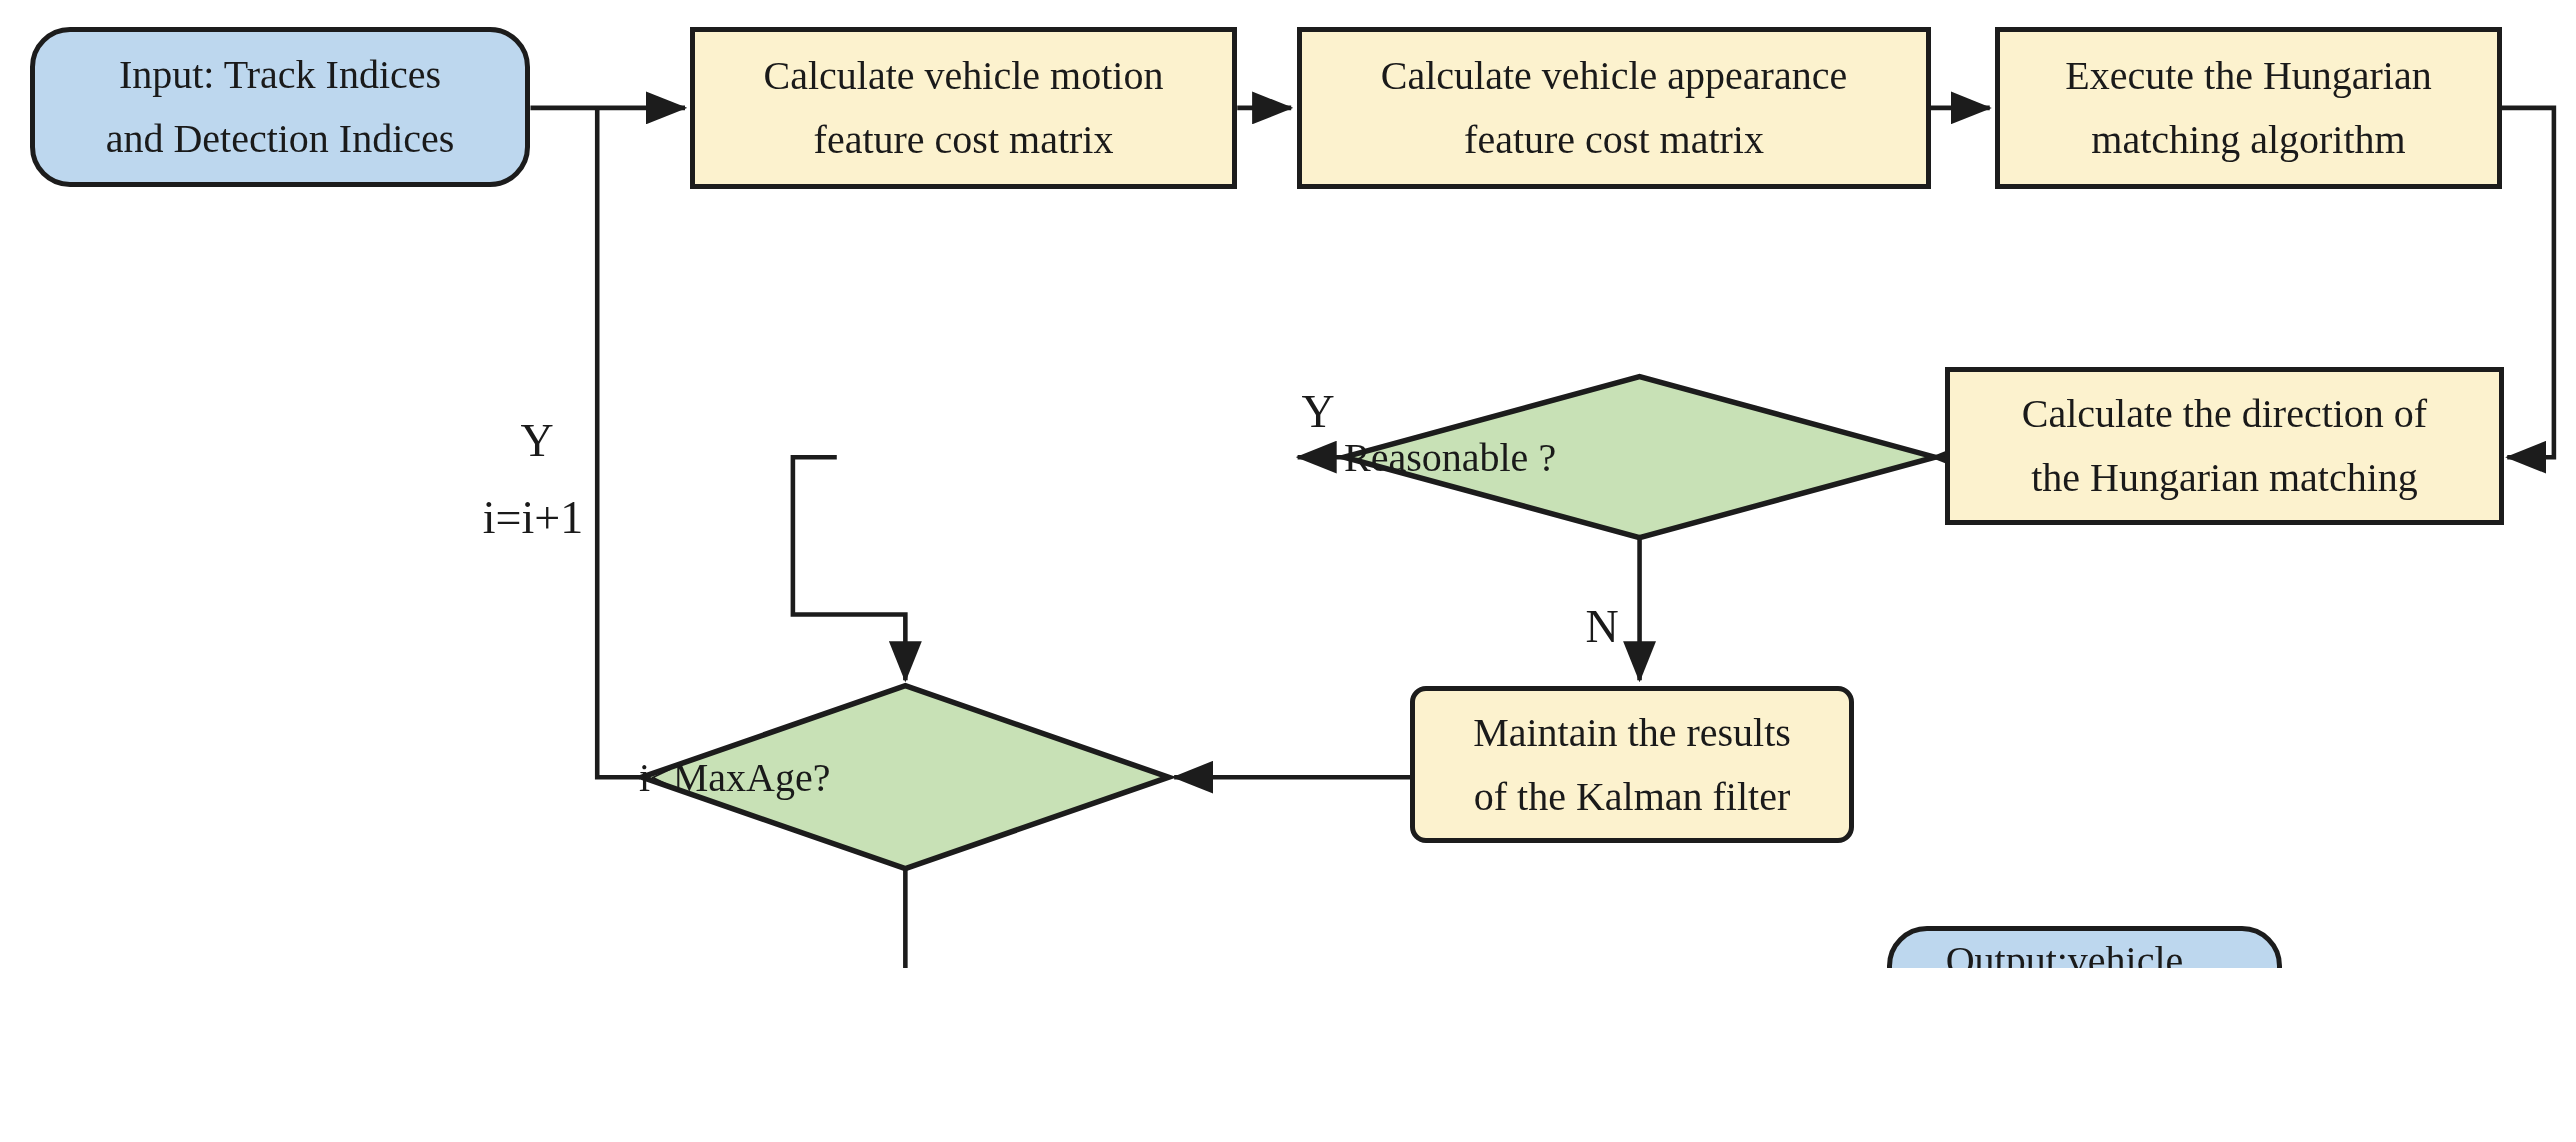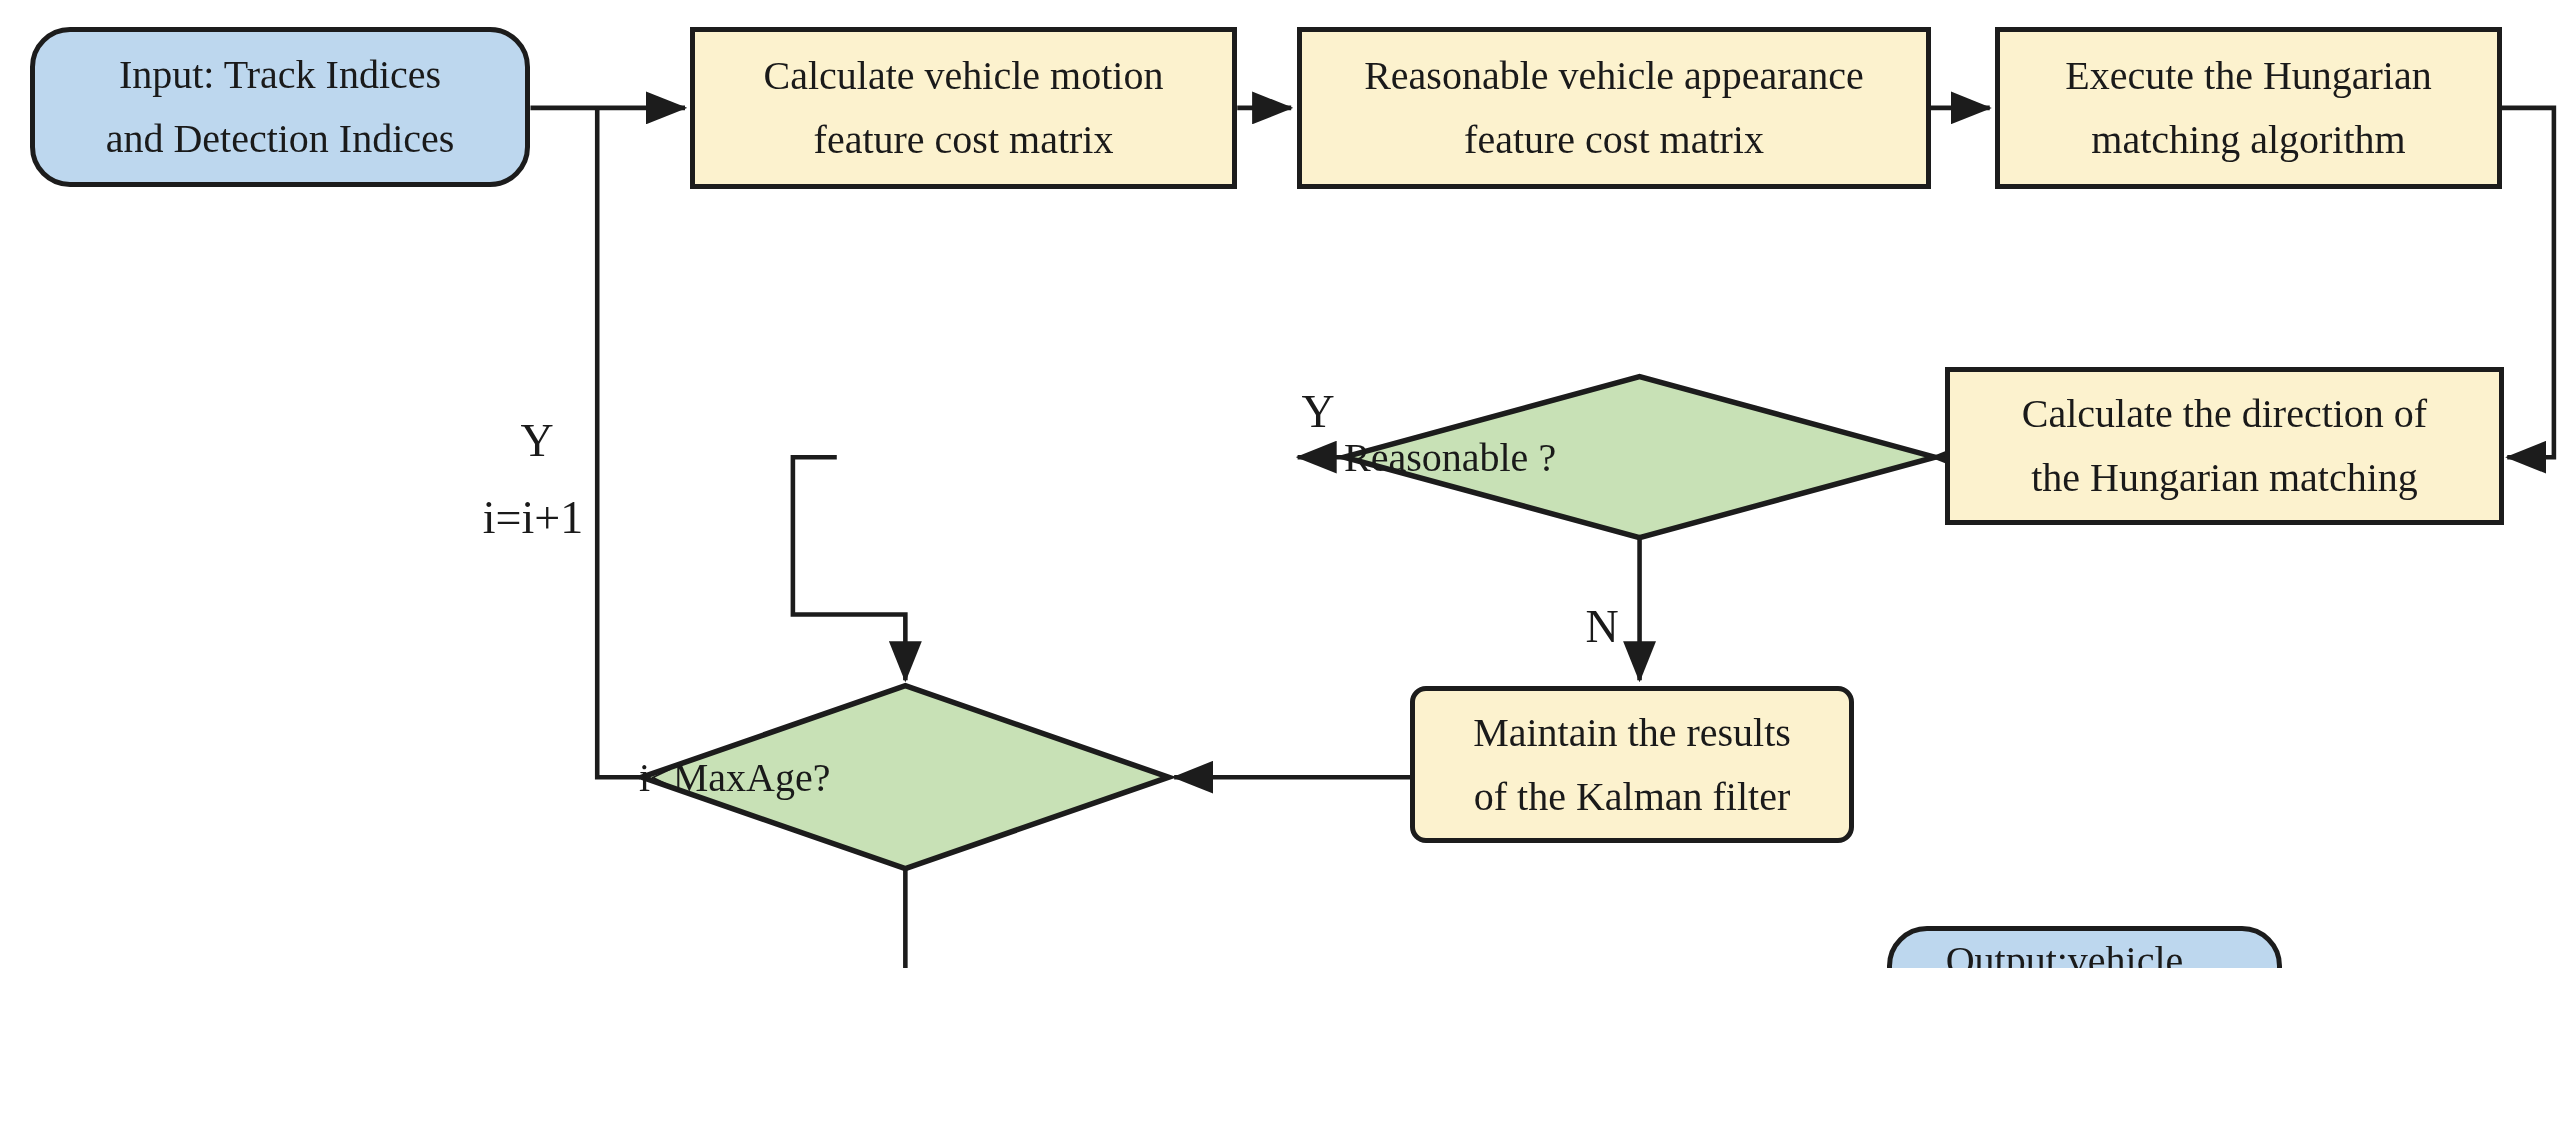--- a/index.html
+++ b/index.html
@@ -65,21 +65,21 @@
     <span>Input: Track Indices
 and Detection Indices</span>
   </div>
 
   <div class="node process" style="left:690px; top:27.4px; width:547px; height:162px;">
     <span>Calculate vehicle motion
 feature cost matrix</span>
   </div>
 
   <div class="node process" style="left:1297px; top:27.4px; width:634px; height:162px;">
-    <span>Reasonable vehicle appearance
+    <span>Calculate vehicle appearance
 feature cost matrix</span>
   </div>
 
   <div class="node process" style="left:1995px; top:27.4px; width:507px; height:162px;">
     <span>Execute the Hungarian
 matching algorithm</span>
   </div>
 
   <div class="node process" style="left:1945px; top:367px; width:559px; height:158px;">
     <span>Calculate the direction of

